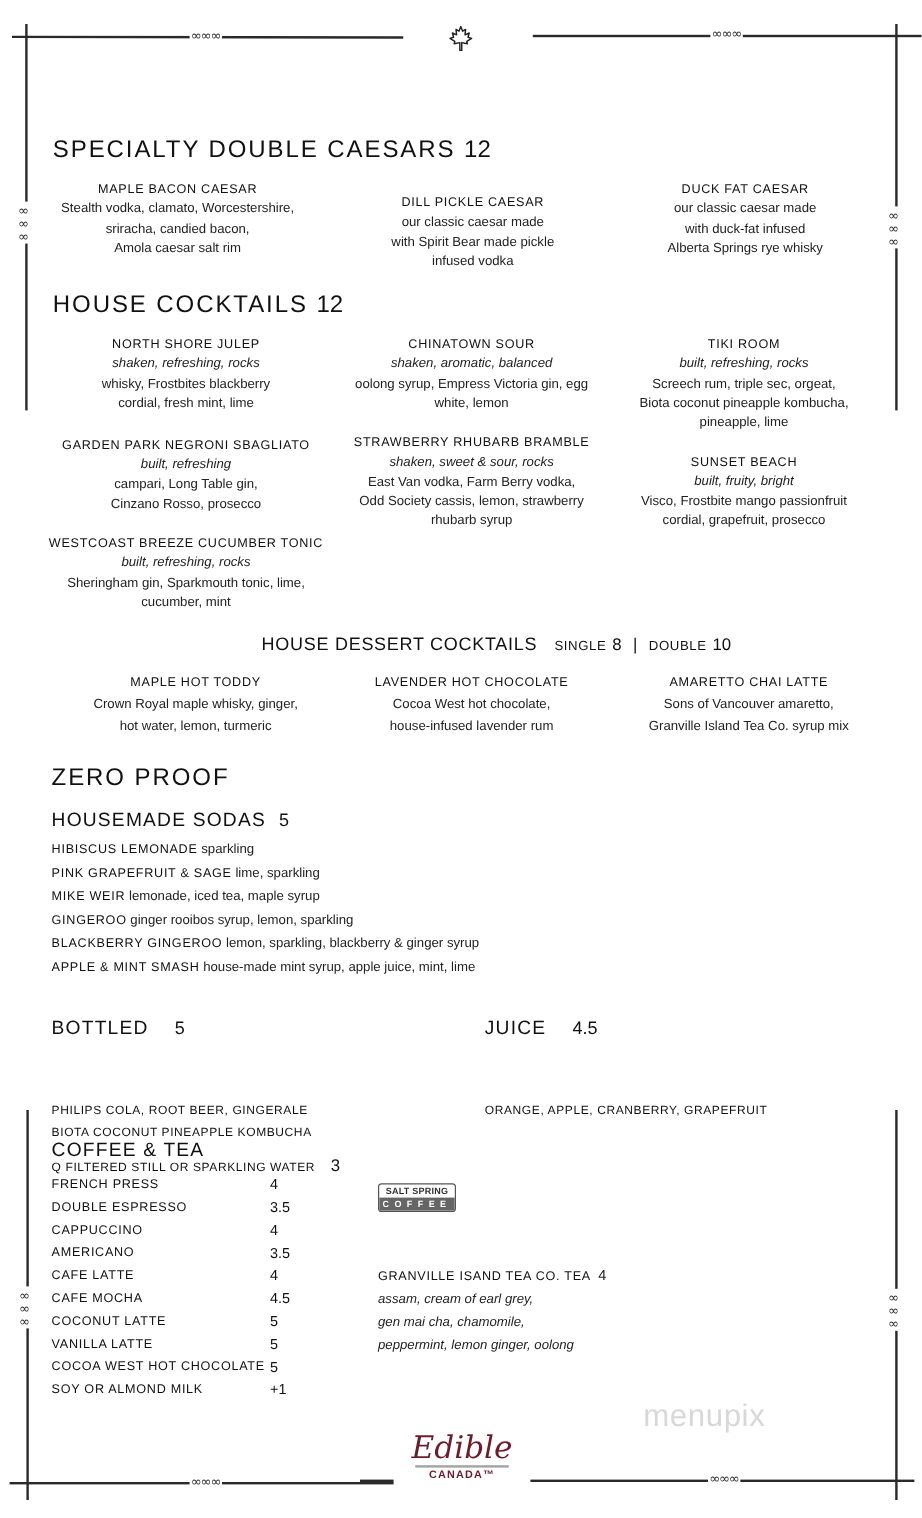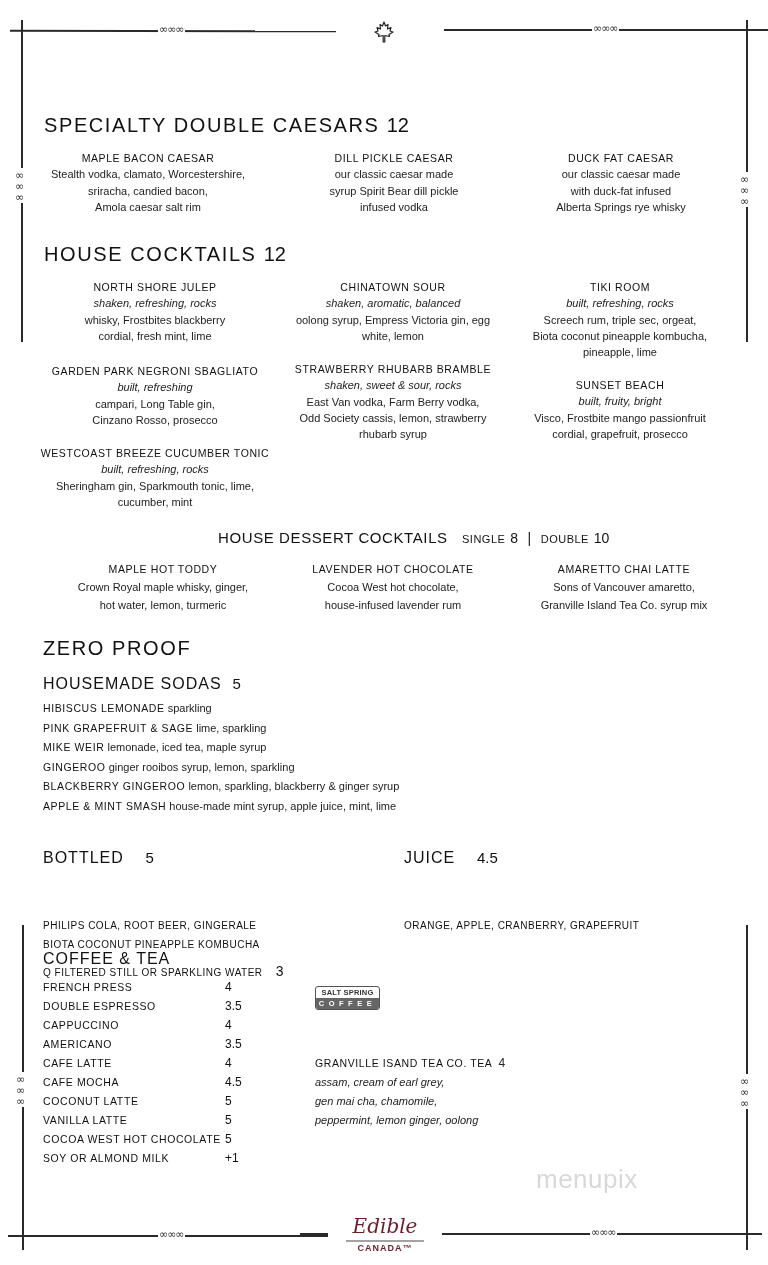--- a/index.html
+++ b/index.html
@@ -33,21 +33,21 @@
   .ss-logo { position: absolute; left: 315px; top: 986px; width: 65px; height: 24px; border: 1.5px solid #555; border-radius: 3px; background: #fff; overflow: hidden; }
   .ss-logo .t { height: 11px; font-size: 7.5px; font-weight: bold; text-align: center; line-height: 11px; color: #333; letter-spacing: 0.2px; }
   .ss-logo .b { height: 11px; background: #666; color: #fff; font-size: 7.5px; font-weight: bold; text-align: center; line-height: 11px; letter-spacing: 4.5px; }
 
   .tea { position: absolute; left: 315px; top: 1054px; font-size: 11px; line-height: 19px; color: #222; }
   .tea .nm { font-size: 10.5px; letter-spacing: 0.6px; color: #111; }
   .tea .i { font-style: italic; }
 
   .watermark { position: absolute; left: 536px; top: 1164px; font-size: 26px; color: #d8d8d8; letter-spacing: 0.5px; }
   .brand { position: absolute; left: 340px; top: 1193px; width: 90px; text-align: center; }
-  .brand .script { font-family: "DejaVu Serif", serif; font-style: italic; font-size: 20px; color: #6b1d2a; line-height: 28px; margin-top: 19px; }
+  .brand .script { font-family: "DejaVu Serif", serif; font-style: italic; font-size: 26px; color: #6b1d2a; line-height: 28px; }
   .brand .sub { font-size: 9px; letter-spacing: 1px; color: #6b1d2a; font-weight: bold; border-top: 2px solid #a3a3a3; margin: 0 6px; line-height: 13px; }
 </style>
 </head>
 <body>
 
 <div class="line" style="left:10px; top:30px; width:326px; height:1.5px; transform:rotate(0.1deg);"></div>
 <div class="line" style="left:444px; top:29px; width:334px; height:1.5px;"></div>
 <div class="line" style="left:8px; top:1235px; width:320px; height:1.5px;"></div>
 <div class="line" style="left:442px; top:1233px; width:320px; height:1.5px;"></div>
 <div class="line" style="left:300px; top:1233px; width:28px; height:1.5px;"></div>
@@ -72,24 +72,24 @@
 <div class="h1" style="left:44px; top:114px;">
   <span>SPECIALTY DOUBLE CAESARS</span> <span style="letter-spacing:0;">12</span>
 </div>
 
 <div class="col" style="left:38px; top:150px; width:220px;">
   <div class="name">MAPLE BACON CAESAR</div>
   <div>Stealth vodka, clamato, Worcestershire,</div>
   <div>sriracha, candied bacon,</div>
   <div>Amola caesar salt rim</div>
 </div>
-<div class="col" style="left:284px; top:150px; width:220px;">
+<div class="col" style="left:284px; top:161px; width:220px;">
   <div class="name">DILL PICKLE CAESAR</div>
   <div>our classic caesar made</div>
-  <div>syrup Spirit Bear dill pickle</div>
+  <div>with Spirit Bear made pickle</div>
   <div>infused vodka</div>
 </div>
 <div class="col" style="left:511px; top:150px; width:220px;">
   <div class="name">DUCK FAT CAESAR</div>
   <div>our classic caesar made</div>
   <div>with duck-fat infused</div>
   <div>Alberta Springs rye whisky</div>
 </div>
 
 <div class="h1" style="left:44px; top:243px;">

